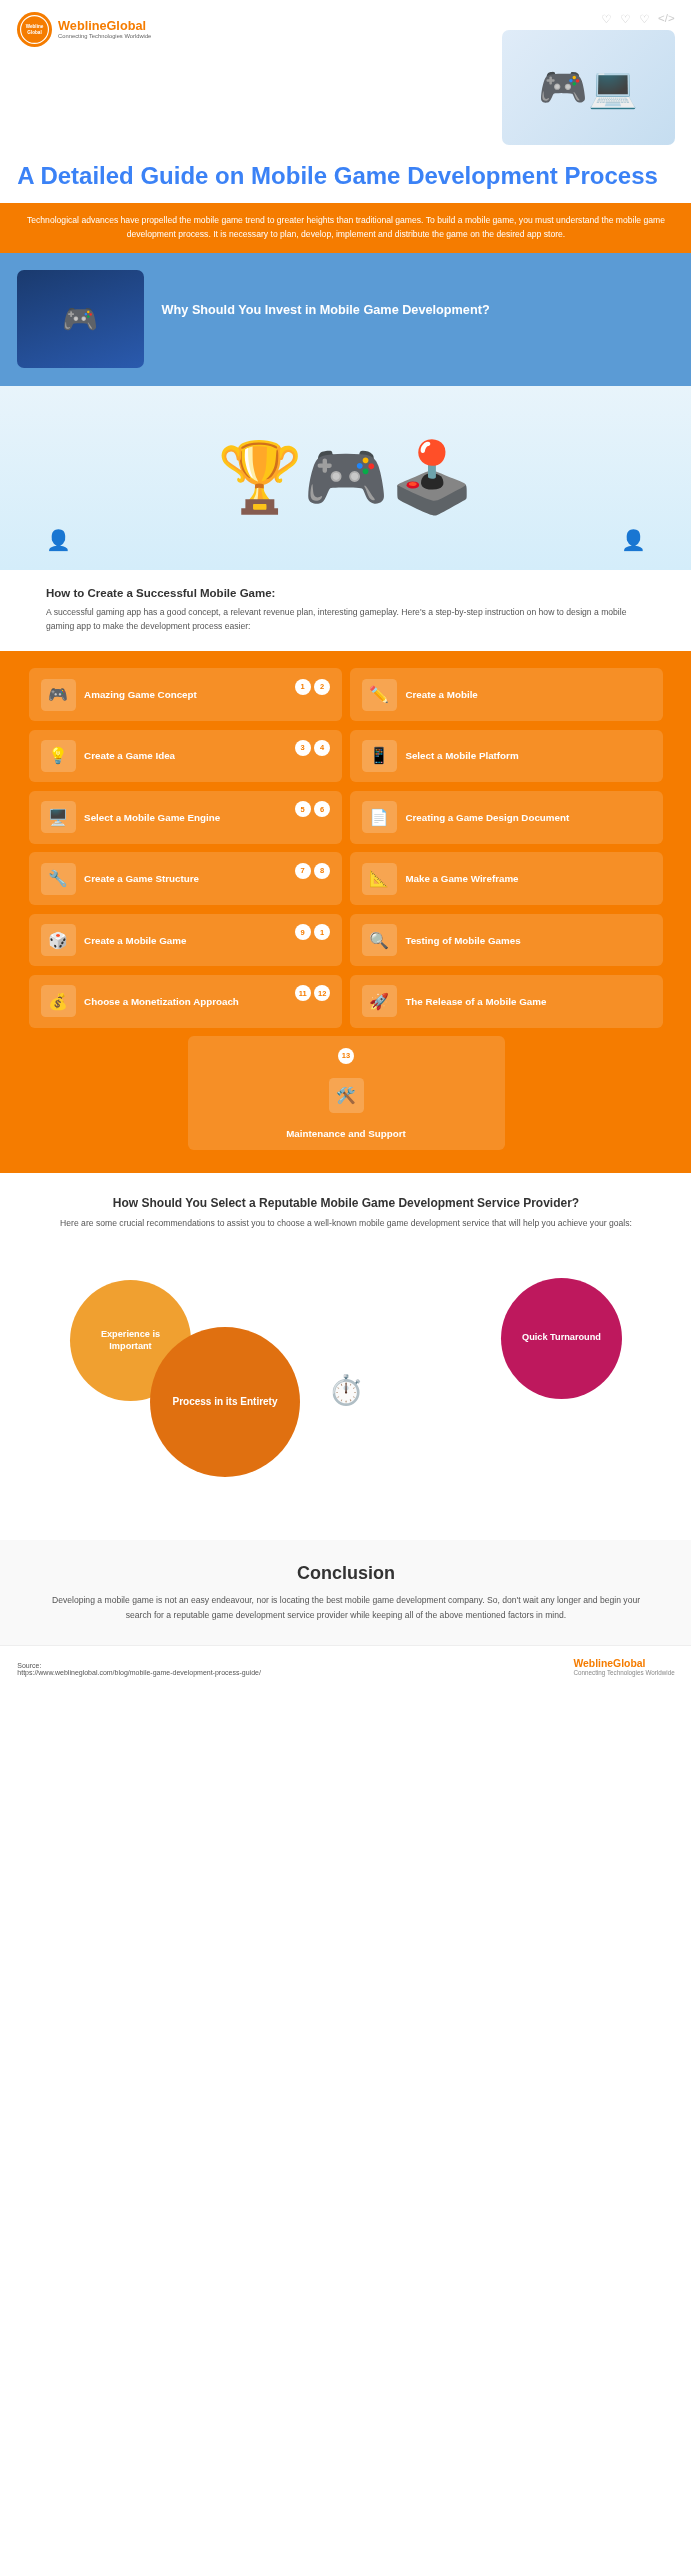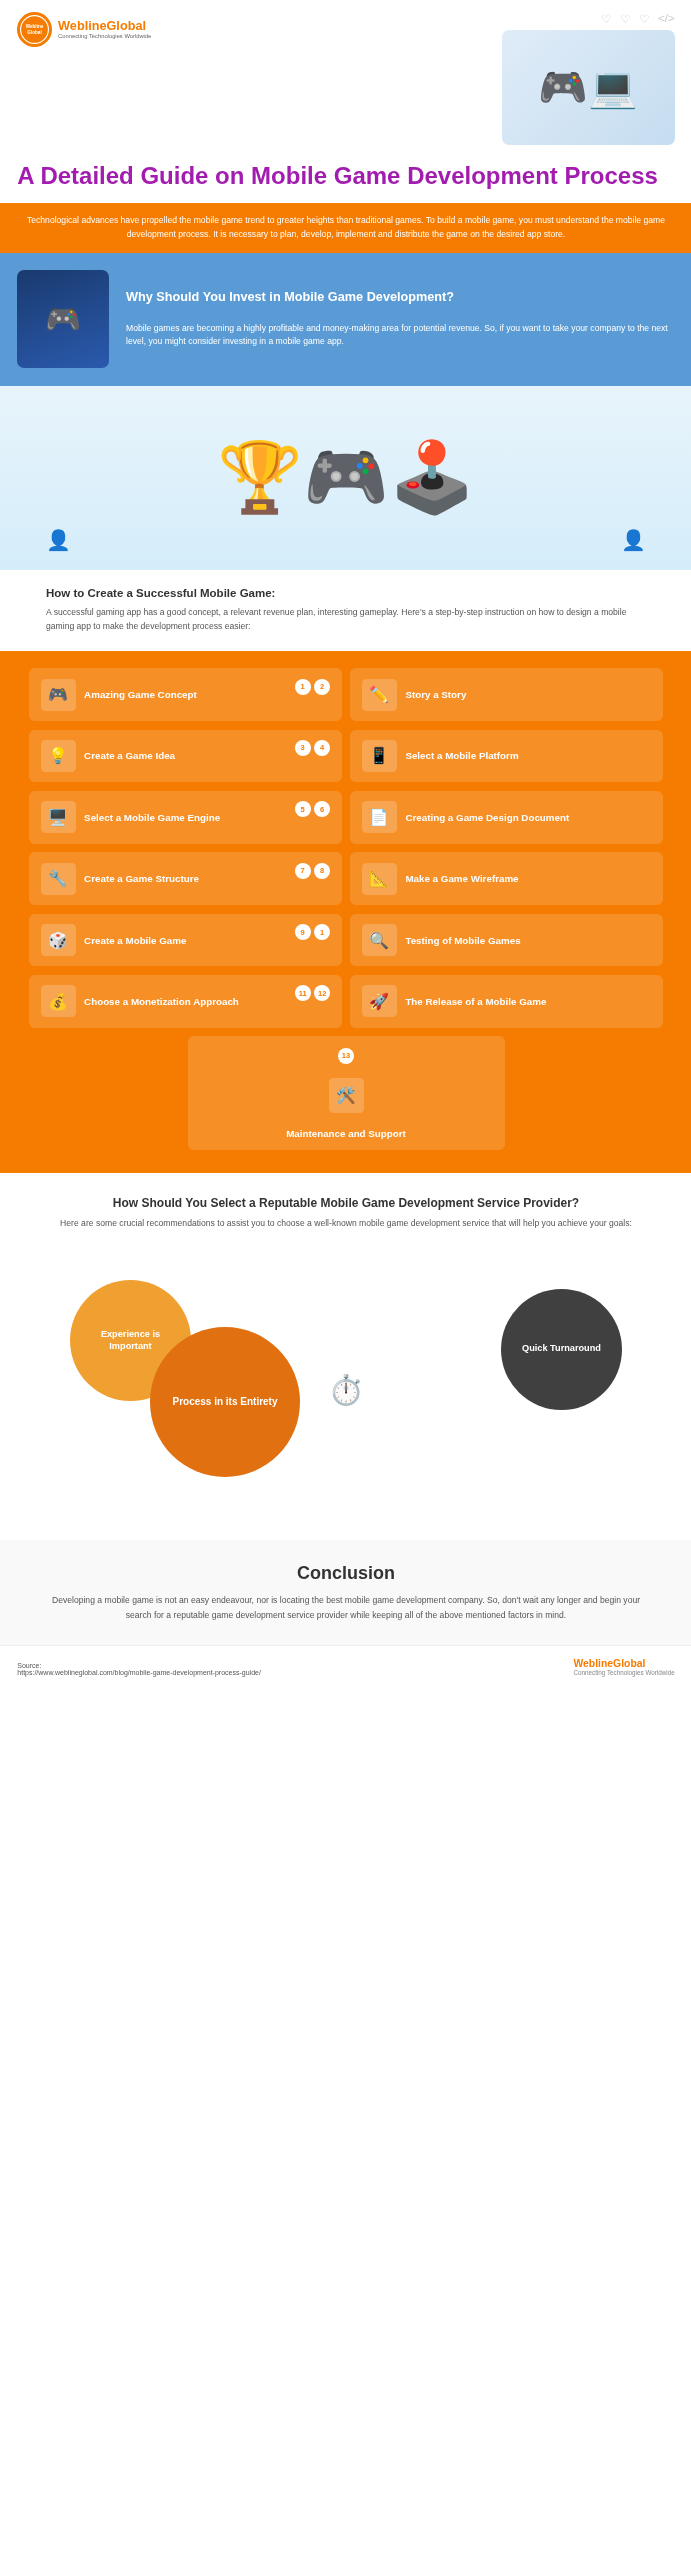--- a/index.html
+++ b/index.html
@@ -58,21 +58,21 @@
       color: #ccc;
       font-size: 11.5px;
     }
 
     .main-title-area {
       padding: 11.5px 17.3px;
     }
     .main-title {
       font-size: 24px;
       font-weight: bold;
-      color: #a21caf;
+      color: #3b82f6;
       line-height: 1.2;
     }
 
     
     .orange-banner {
       background: #f57c00;
       color: #fff;
       padding: 11.5px 17.3px;
       font-size: 8.6px;
       line-height: 1.6;
@@ -304,21 +304,20 @@
 </div>
 
 <div class="orange-banner">
   <p>Technological advances have propelled the mobile game trend to greater heights than traditional games. To build a mobile game, you must understand the mobile game development process. It is necessary to plan, develop, implement and distribute the game on the desired app store.</p>
 </div>
 
 <div class="blue-section">
   <div class="deco-game">🎮</div>
   <div class="blue-right">
     <h2>Why Should You Invest in Mobile Game Development?</h2>
-    <p>Mobile games are becoming a highly profitable and money-making area for potential revenue. So, if you want to take your company to the next level, you might consider investing in a mobile game app.</p>
   </div>
 </div>
 
 <div class="trophy-section">
   <div style="font-size:69px;">🏆🎮🕹️</div>
   <div style="position:absolute;bottom:17.3px;left:46px;font-size:20px;">👤</div>
   <div style="position:absolute;bottom:17.3px;right:46px;font-size:20px;">👤</div>
 </div>
 
 <div class="how-section">
@@ -332,21 +331,21 @@
     <div class="step-card">
       <div class="step-icon-box">🎮</div>
       <span class="step-label">Amazing Game Concept</span>
       <div class="step-numbers">
         <div class="step-num">1</div>
         <div class="step-num">2</div>
       </div>
     </div>
     <div class="step-card">
       <div class="step-icon-box">✏️</div>
-      <span class="step-label">Story a Story</span>
+      <span class="step-label">Create a Mobile</span>
     </div>
 
     <div class="step-card">
       <div class="step-icon-box">💡</div>
       <span class="step-label">Create a Game Idea</span>
       <div class="step-numbers">
         <div class="step-num">3</div>
         <div class="step-num">4</div>
       </div>
     </div>
@@ -428,21 +427,21 @@
     <div style="position:absolute;width:121px;height:121px;border-radius:50%;background:#f0a030;top:11.5px;left:35px;display:flex;align-items:center;justify-content:center;text-align:center;color:#fff;font-weight:bold;font-size:9.2px;padding:11.5px;line-height:1.3;">
       <span>Experience is Important</span>
     </div>
 
     <div style="position:absolute;width:150px;height:150px;border-radius:50%;background:#e07010;top:58px;left:115px;display:flex;align-items:center;justify-content:center;text-align:center;color:#fff;font-weight:bold;font-size:10px;padding:11.5px;line-height:1.3;">
       <span>Process in its Entirety</span>
     </div>
 
     <div style="position:absolute;top:50%;left:50%;transform:translate(-50%,-50%);font-size:29px;z-index:10;">⏱️</div>
 
-    <div style="position:absolute;width:121px;height:121px;border-radius:50%;background:#404040;top:20px;right:35px;display:flex;align-items:center;justify-content:center;text-align:center;color:#fff;font-weight:bold;font-size:9.2px;padding:11.5px;line-height:1.3;">
+    <div style="position:absolute;width:121px;height:121px;border-radius:50%;background:#be185d;top:9px;right:35px;display:flex;align-items:center;justify-content:center;text-align:center;color:#fff;font-weight:bold;font-size:9.2px;padding:11.5px;line-height:1.3;">
       <span>Quick Turnaround</span>
     </div>
 
   </div>
 </div>
 
 <div class="conclusion-section">
   <h2>Conclusion</h2>
   <p>Developing a mobile game is not an easy endeavour, nor is locating the best mobile game development company. So, don't wait any longer and begin your search for a reputable game development service provider while keeping all of the above mentioned factors in mind.</p>
 </div>

